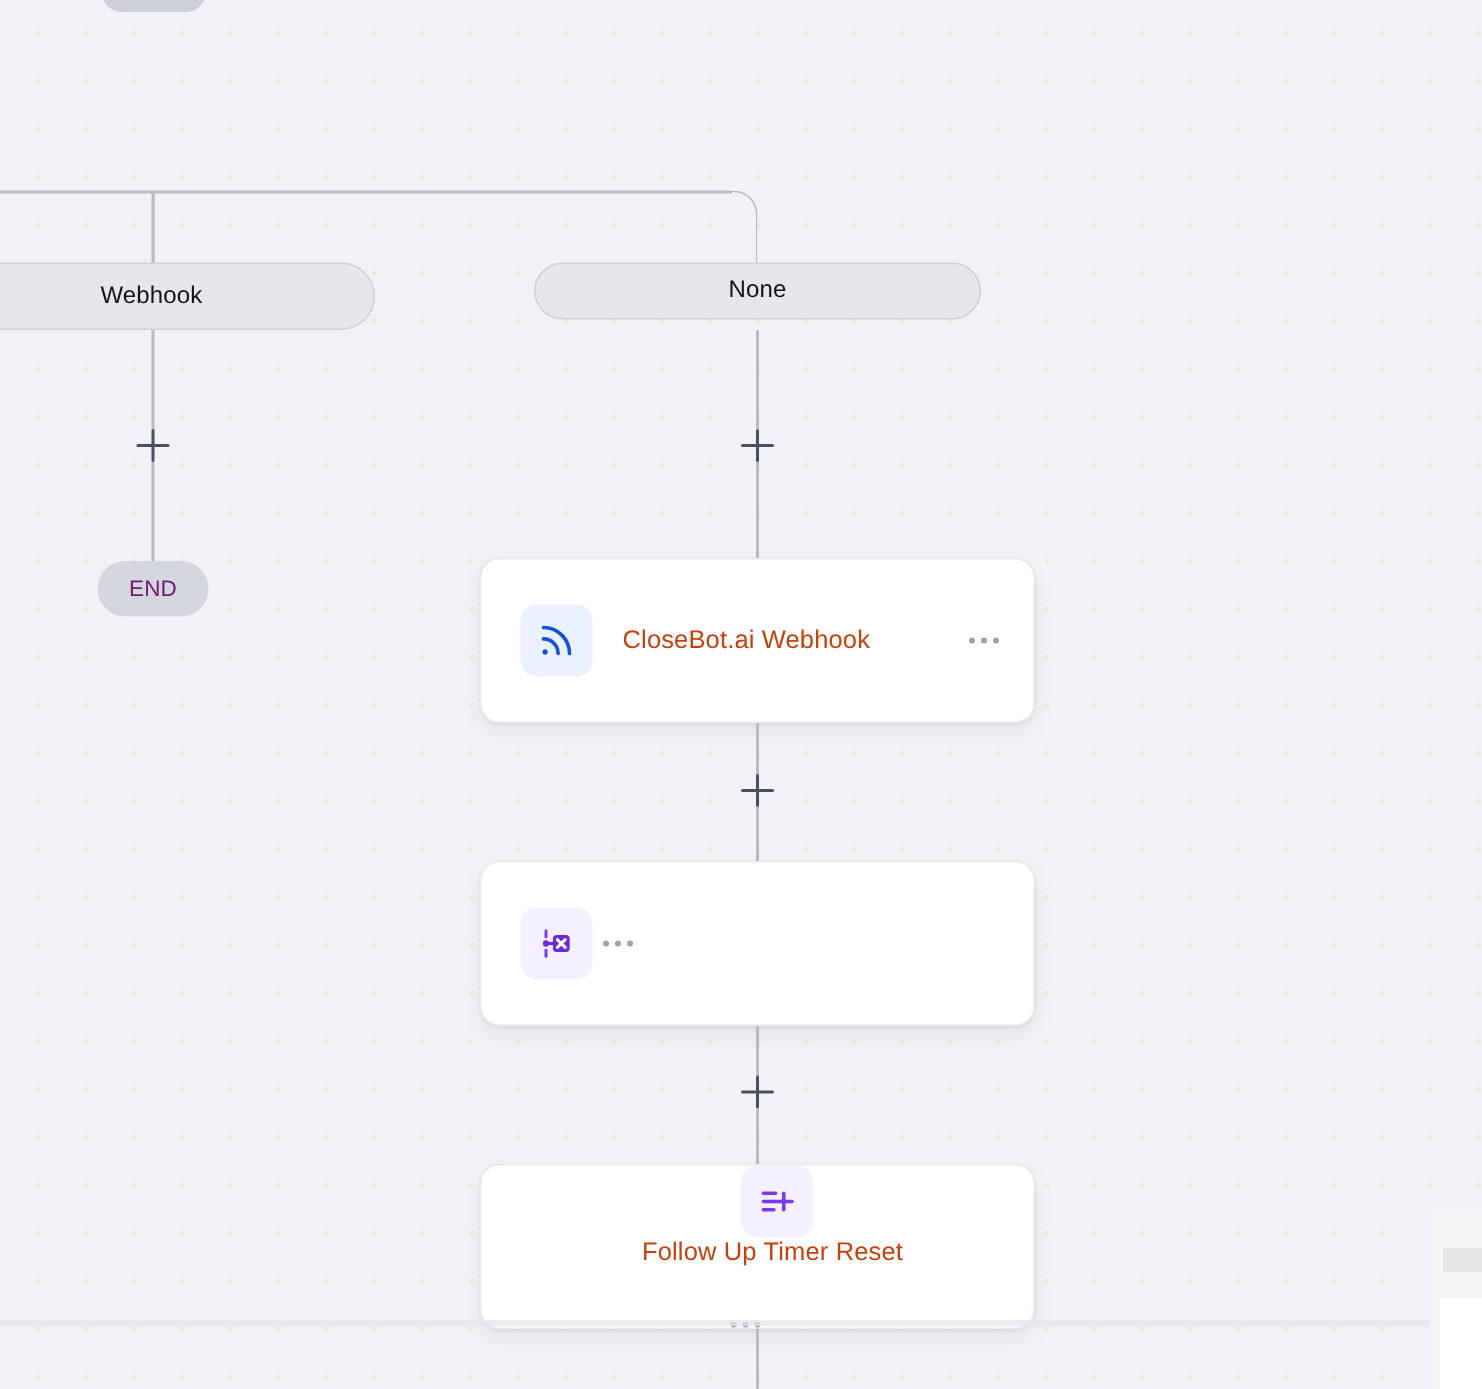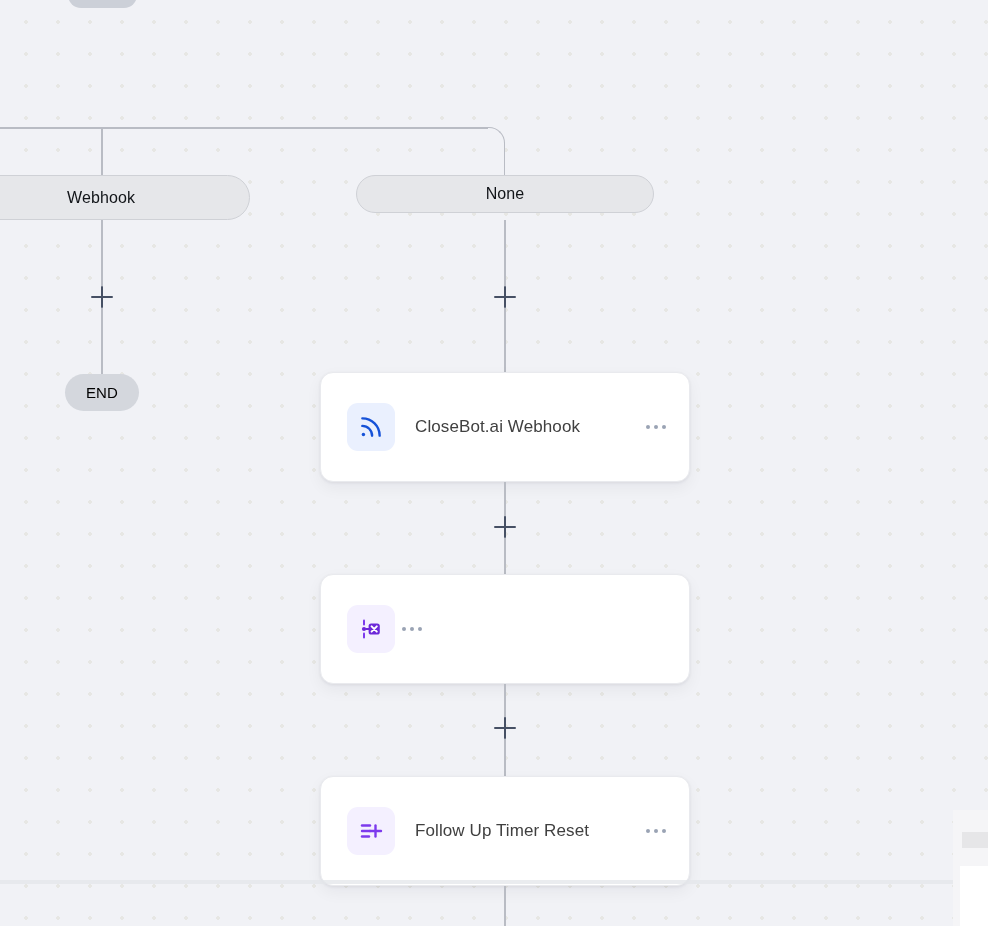--- a/index.html
+++ b/index.html
@@ -49,21 +49,21 @@
     border: 1px solid #cfd1d6;
     border-radius: 999px;
     color: #111418;
     font-size: 16px;
     letter-spacing: .1px;
     box-sizing: border-box;
   }
   .pill-end {
     background: #d4d7dd;
     border: none;
-    color: #000000;
+    color: #701a75;
     font-size: 15px;
     font-weight: 500;
     justify-content: center;
   }
   .pill-ghost {
     background: #ccd0d8;
     border: none;
     border-radius: 999px;
   }
 
@@ -107,21 +107,21 @@
     justify-content: center;
     flex: 0 0 auto;
   }
   .icon-blue   { background: #eaf0fe; }
   .icon-violet { background: #f4f0ff; }
 
   .card-title {
     flex: 1 1 auto;
     margin-left: 20px;
     font-size: 17px;
-    color: #404040;
+    color: #c2410c;
     letter-spacing: .1px;
     white-space: nowrap;
     overflow: hidden;
     text-overflow: ellipsis;
   }
   .card-menu {
     flex: 0 0 auto;
     width: 34px;
     margin-right: 16px;
     display: flex;
@@ -230,21 +230,21 @@
         <i></i>
       </span>
   </div>
 
   <div class="edge edge-v" style="left:504px; top:684px; height:35px;"></div>
 
   <div class="plus" style="left:494px; top:717px;"></div>
 
   <div class="edge edge-v" style="left:504px; top:739px; height:37px;"></div>
 
-  <div class="card" style="left:320px; top:776px;">
+  <div class="card" style="left:320px; top:776px;flex-direction:column;">
     <span class="card-icon icon-violet">
       <svg width="26" height="26" viewBox="0 0 26 26" fill="none" stroke="#7c3aed" stroke-width="2.4" stroke-linecap="round">
         <path d="M4 7.5h8"></path>
         <path d="M4 13h8"></path>
         <path d="M4 18.5h7"></path>
         <path d="M17.5 7.5v11"></path>
         <path d="M12 13h11"></path>
       </svg>
     </span>
     <span class="card-title">Follow Up Timer Reset</span>

